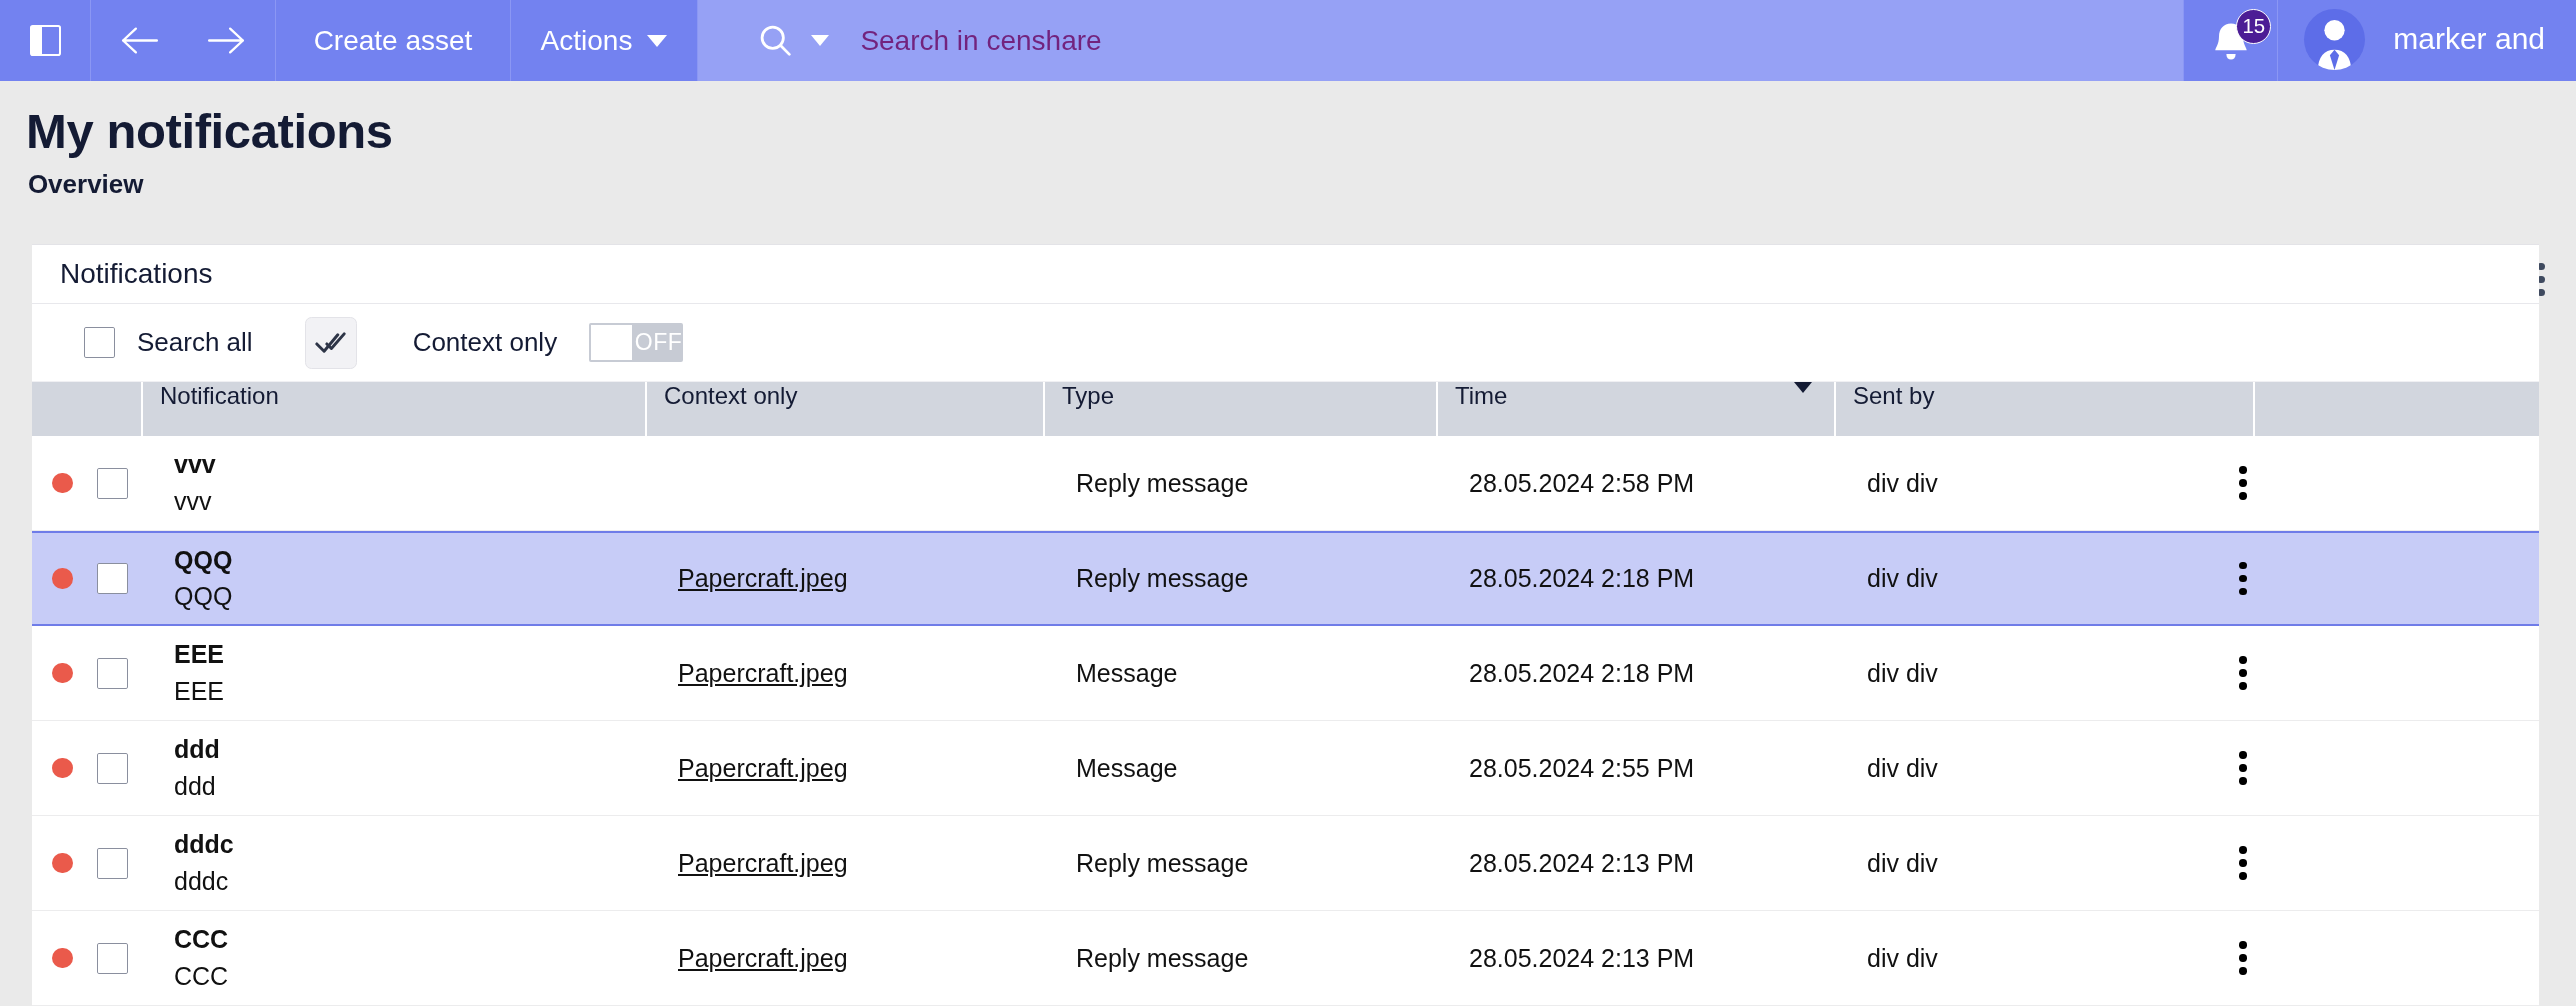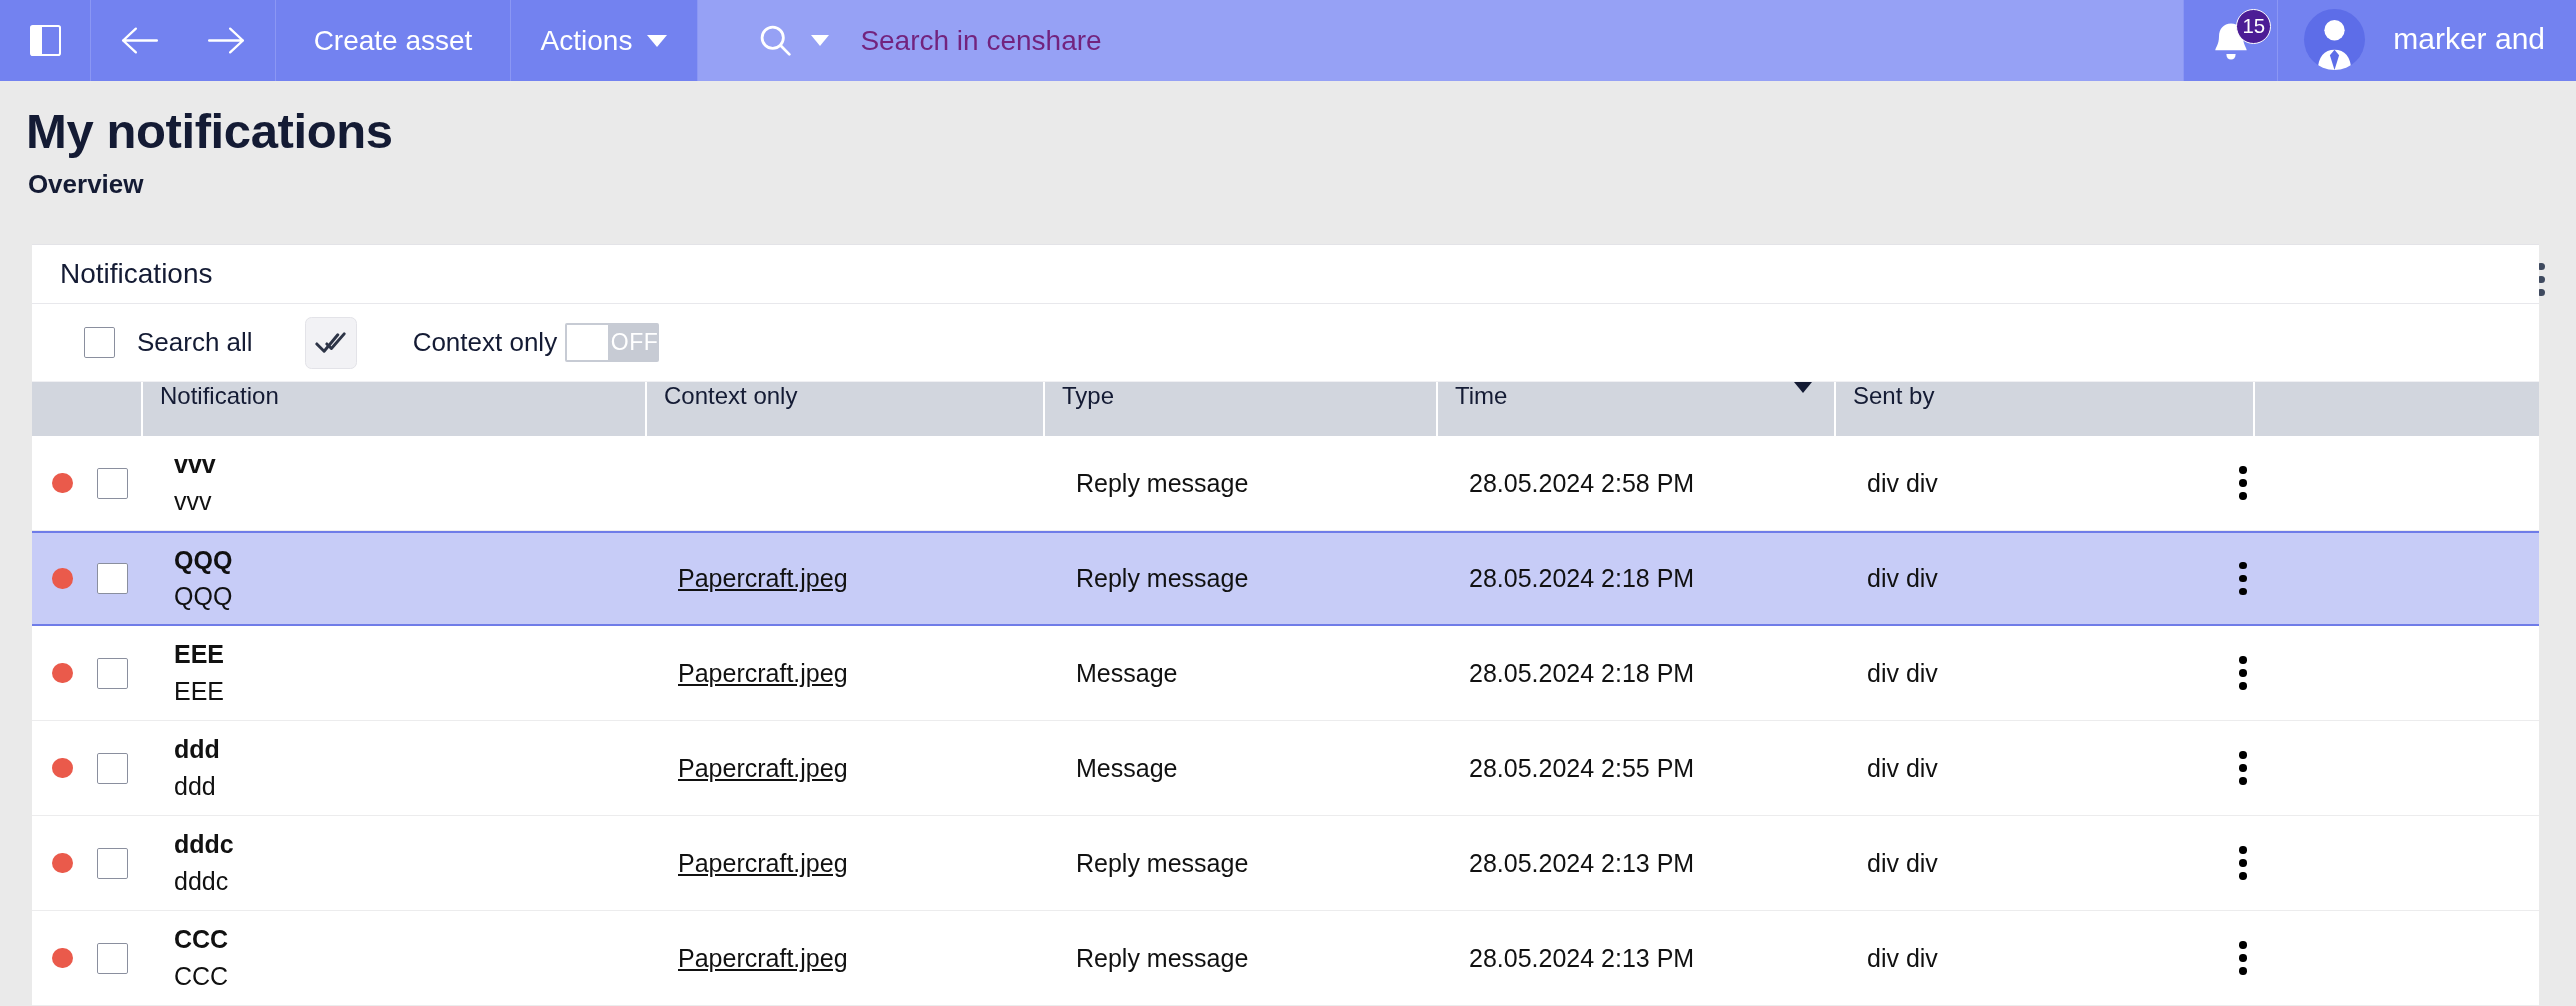--- a/index.html
+++ b/index.html
@@ -197,21 +197,21 @@
     margin-left: 52px;
     display: flex; align-items: center; justify-content: center;
   }
   .unread-label {
     font-size: 26px;
     color: #141b34;
     margin-left: 56px;
     white-space: nowrap;
   }
   .toggle {
-    margin-left: 8px;
+    margin-left: 32px;
     width: 94px; height: 39px;
     background: #c7cbd4;
     display: flex;
     align-items: center;
     border-radius: 1.9px;
     flex: 0 0 auto;
   }
   .toggle-knob {
     width: 41px; height: 35px;
     background: #ffffff;

